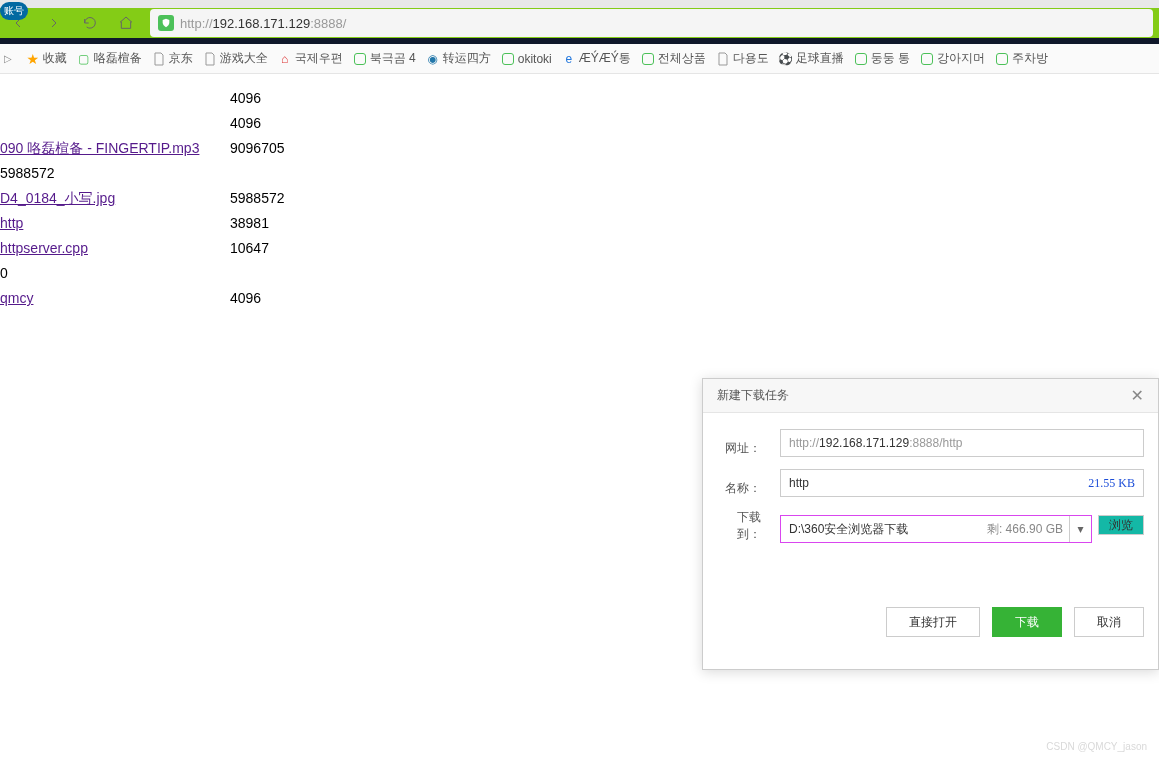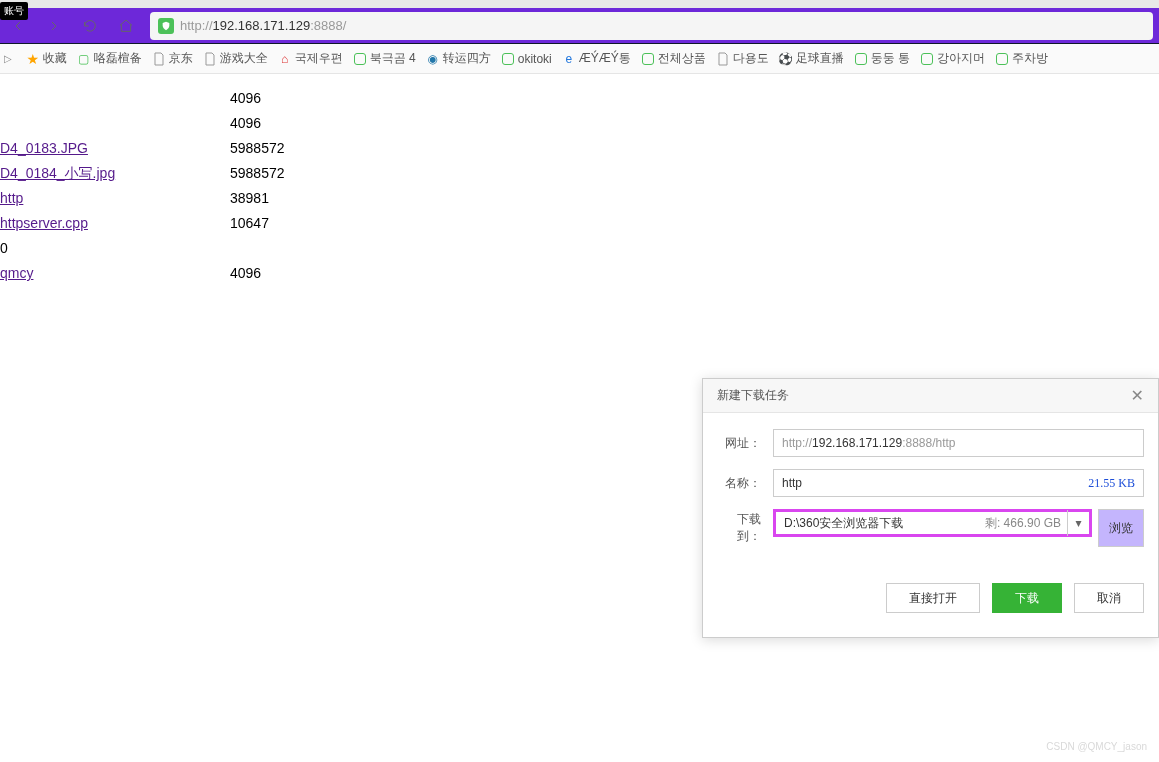--- a/index.html
+++ b/index.html
@@ -2,24 +2,24 @@
 <html><head>
 <meta charset="utf-8">
 <style>
 * { margin: 0; padding: 0; box-sizing: border-box; font-family: "Microsoft YaHei", Arial, sans-serif; }
 body { background: #fff; width: 1159px; height: 762px; overflow: hidden; position: relative; }
 
 
 .tab-strip { height: 8px; background: #e8e8e8; display: flex; overflow: hidden; }
 
 
-.account-badge { position: absolute; top: 2px; left: 0; background: #000000; color: #fff; font-size: 10px; padding: 2px 4px; border-radius: 2px; z-index: 5; }
-
-
-.nav-bar { height: 36px; background: #6d28d9; display: flex; align-items: center; padding: 0 6px; gap: 12px; border-bottom: 1px solid #0f172a; }
+.account-badge { position: absolute; top: 2px; left: 0; background: #0369a1; color: #fff; font-size: 10px; padding: 2px 4px; border-radius: 9px; z-index: 5; }
+
+
+.nav-bar { height: 36px; background: #84cc16; display: flex; align-items: center; padding: 0 6px; gap: 12px; border-bottom: 6px solid #0f172a; }
 .nav-btn { width: 24px; height: 24px; display: flex; align-items: center; justify-content: center; color: #666; cursor: pointer; }
 .nav-btn svg { width: 16px; height: 16px; stroke: #666; fill: none; stroke-width: 1.5; }
 .addr-bar { flex: 1; height: 28px; background: #f5f5f5; border-radius: 4px; display: flex; align-items: center; padding: 0 8px; gap: 6px; }
 .shield-icon { width: 16px; height: 16px; background: #4cc159; border-radius: 3px; display: flex; align-items: center; justify-content: center; }
 .shield-icon svg { width: 10px; height: 10px; fill: #fff; }
 .url-text { font-size: 13px; color: #999; }
 .url-text .host { color: #333; font-weight: 500; }
 .url-text .port { color: #999; }
 
 
@@ -36,34 +36,34 @@
 .dir-row { display: flex; }
 .dir-name { width: 230px; padding-left: 0; }
 .dir-name a { color: #551a8b; text-decoration: underline; }
 .dir-size { color: #000; }
 
 
 .dl-dialog { position: absolute; top: 378px; left: 702px; right: 0; background: #fff; border: 1px solid #ccc; box-shadow: 0 2px 12px rgba(0,0,0,0.15); font-size: 12px; }
 .dl-title { height: 34px; display: flex; align-items: center; justify-content: space-between; padding: 0 10px 0 14px; background: #f7f7f7; color: #555; border-bottom: 1px solid #e5e5e5; }
 .dl-close { cursor: pointer; color: #888; font-size: 16px; padding: 4px; }
 .dl-body { padding: 16px 14px 24px 14px; }
-.dl-row { display: flex; align-items: center; margin-bottom: 12px; gap: 12px; }
+.dl-row { display: flex; align-items: flex-end; margin-bottom: 12px; gap: 19px; }
 .dl-label { width: 44px; text-align: right; color: #555; }
 .dl-input { flex: 1; height: 28px; border: 1px solid #ccc; padding: 0 8px; display: flex; align-items: center; color: #999; background: #fff; }
 .dl-input .host { color: #333; }
 .dl-name-input { flex: 1; height: 28px; border: 1px solid #ccc; display: flex; align-items: center; justify-content: space-between; padding: 0 8px; }
 .dl-name-input .nm { color: #333; }
 .dl-name-input .sz { color: #1d4ed8; font-family: Liberation Serif, serif; }
 .dl-path-wrap { flex: 1; display: flex; gap: 6px; }
-.dl-path-box { flex: 1; height: 28px; border: 3px solid #d946ef; display: flex; align-items: center; }
+.dl-path-box { flex: 1; height: 28px; border: 1px solid #d946ef; display: flex; align-items: center; }
 .dl-path-box .pth { padding: 0 8px; color: #333; flex: 1; }
 .dl-path-box .remain { color: #888; padding-right: 6px; }
 .dl-path-box .dd { width: 22px; height: 26px; border-left: 1px solid #ccc; display: flex; align-items: center; justify-content: center; color: #666; cursor: pointer; }
-.dl-browse { height: 38px; padding: 0 10px; border: 1px solid #ccc; background: #c4b5fd; cursor: pointer; display: flex; align-items: center; color: #333; }
-.dl-actions { display: flex; justify-content: flex-end; gap: 12px; padding: 0 14px 24px 14px; }
+.dl-browse { height: 20px; padding: 0 10px; border: 1px solid #ccc; background: #14b8a6; cursor: pointer; display: flex; align-items: center; color: #333; }
+.dl-actions { display: flex; justify-content: flex-end; gap: 12px; padding: 0 14px 32px 14px; margin-top: 28px; }
 .btn { height: 30px; padding: 0 22px; border: 1px solid #ccc; background: #fff; display: flex; align-items: center; cursor: pointer; color: #333; }
 .btn-primary { background: #36b336; border-color: #36b336; color: #fff; }
 
 
 .watermark { position: absolute; bottom: 10px; right: 12px; color: #d9d9d9; font-size: 10px; font-family: Arial, sans-serif; }
 </style>
 </head>
 <body>
 
 <div class="account-badge">账号</div>
@@ -194,21 +194,24 @@
 <div class="dir-listing" id="dir-listing">
     <div class="dir-row">
       <div class="dir-name"></div>
       <div class="dir-size">4096</div>
     </div>
     <div class="dir-row">
       <div class="dir-name"></div>
       <div class="dir-size">4096</div>
     </div>
     <div class="dir-row">
-      <div class="dir-name"><a href="#">D4_0183.JPG</a></div>
+      <div class="dir-name"><a href="#">090 咯磊楦备 - FINGERTIP.mp3</a></div>
+      <div class="dir-size">9096705</div>
+    </div>
+    <div class="dir-row">
       <div class="dir-size">5988572</div>
     </div>
     <div class="dir-row">
       <div class="dir-name"><a href="#">D4_0184_小写.jpg</a></div>
       <div class="dir-size">5988572</div>
     </div>
     <div class="dir-row">
       <div class="dir-name"><a href="#">http</a></div>
       <div class="dir-size">38981</div>
     </div>

